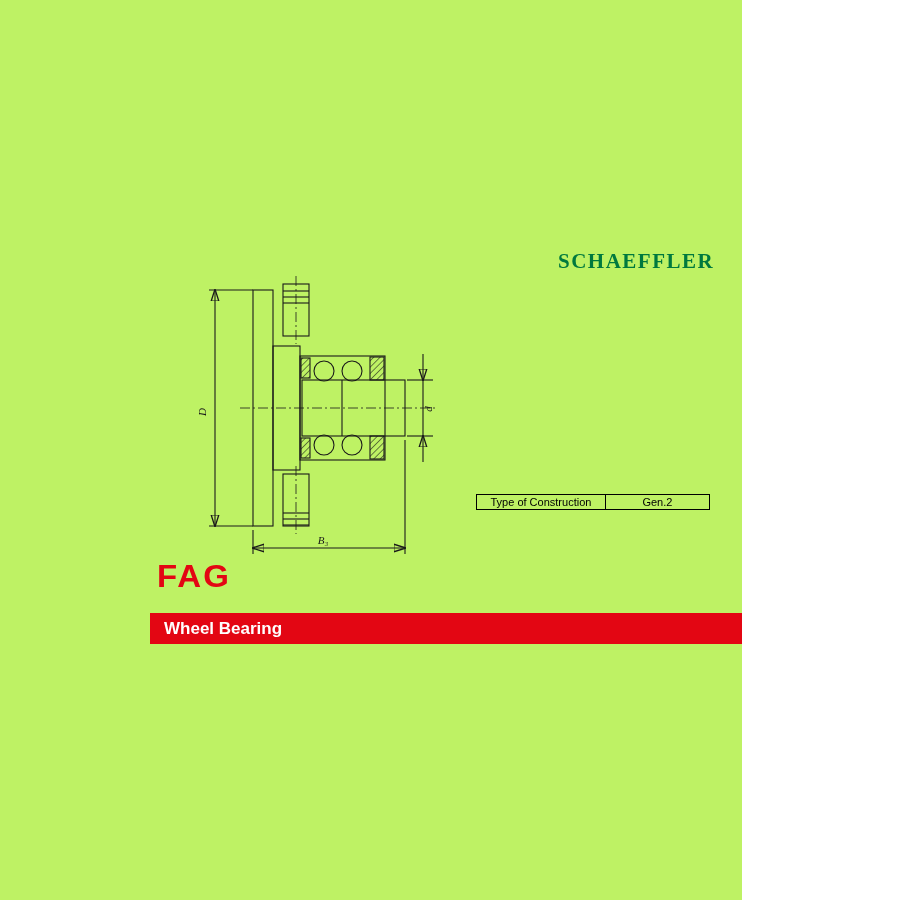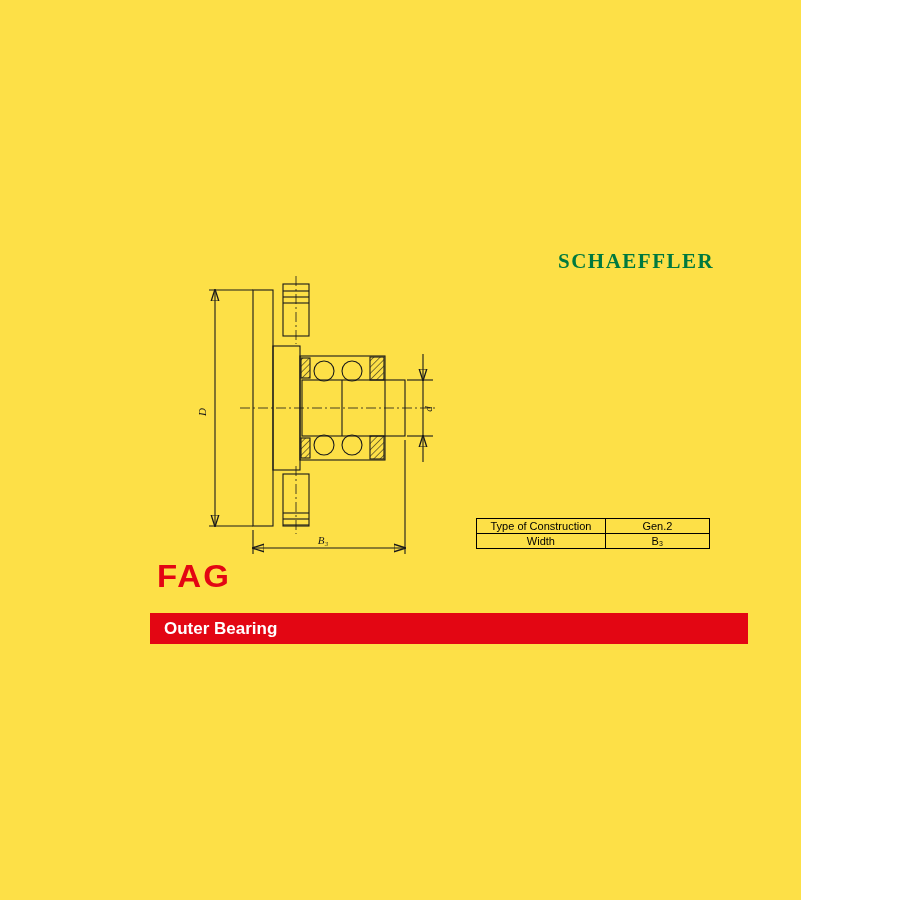--- a/index.html
+++ b/index.html
@@ -1,37 +1,37 @@
 <!DOCTYPE html>
 <html style="--green: #00793e; --red: #e30613;"><head>
 <meta charset="utf-8">
 <style>
   html,body { margin:0; padding:0; background:#fff; }
   .page {
-    position:relative; width:801px; height:900px; background:#fde047;
+    position:relative; width:742px; height:900px; background:#bef264;
     font-family:"Liberation Sans", sans-serif; overflow:hidden;
   }
   .brand {
     position:absolute; left:558px; top:249px;
     font-family:"Liberation Serif", "DejaVu Serif", serif;
     font-weight:bold; font-size:21px; letter-spacing:1.5px;
     color:var(--green,#00793e);
   }
   .drawing { position:absolute; left:195px; top:268px; }
   .drawing line, .drawing path, .drawing rect, .drawing circle {
     stroke:#1a1a1a; fill:none; stroke-width:1.1;
   }
   .drawing .hatched { fill:url(#hatch); }
   .drawing text {
     stroke:none; fill:#1a1a1a; font-size:11px; font-style:italic;
     font-family:"Liberation Serif", "DejaVu Serif", serif;
   }
   .drawing .cl { stroke-dasharray:10 3 2 3; stroke-width:0.8; }
   .spec {
-    position:absolute; left:476px; top:518px; width:234px;
+    position:absolute; left:476px; top:494px; width:234px;
     border-collapse:collapse; font-size:11px; color:#000;
   }
   .spec td {
     border:1px solid #000; height:14px; padding:0 3px;
     text-align:center; vertical-align:middle; line-height:14px;
   }
   .spec td.l { width:128px; }
   .spec td.v { width:104px; }
   .fag {
     position:absolute; left:157px; top:558px;
@@ -124,26 +124,22 @@
       <text x="128" y="276" text-anchor="middle">B₃</text>
     </g>
   </svg>
 
   <table class="spec">
     <tbody>
       <tr>
         <td class="l">Type of Construction</td>
         <td class="v">Gen.2</td>
       </tr>
-      <tr>
-        <td class="l">Width</td>
-        <td class="v">B₃</td>
-      </tr>
     </tbody>
   </table>
 
   <div class="fag">FAG</div>
 
   <div class="banner">
-    <span>Outer Bearing</span>
+    <span>Wheel Bearing</span>
   </div>
 
 </div>
 
 </body></html>

